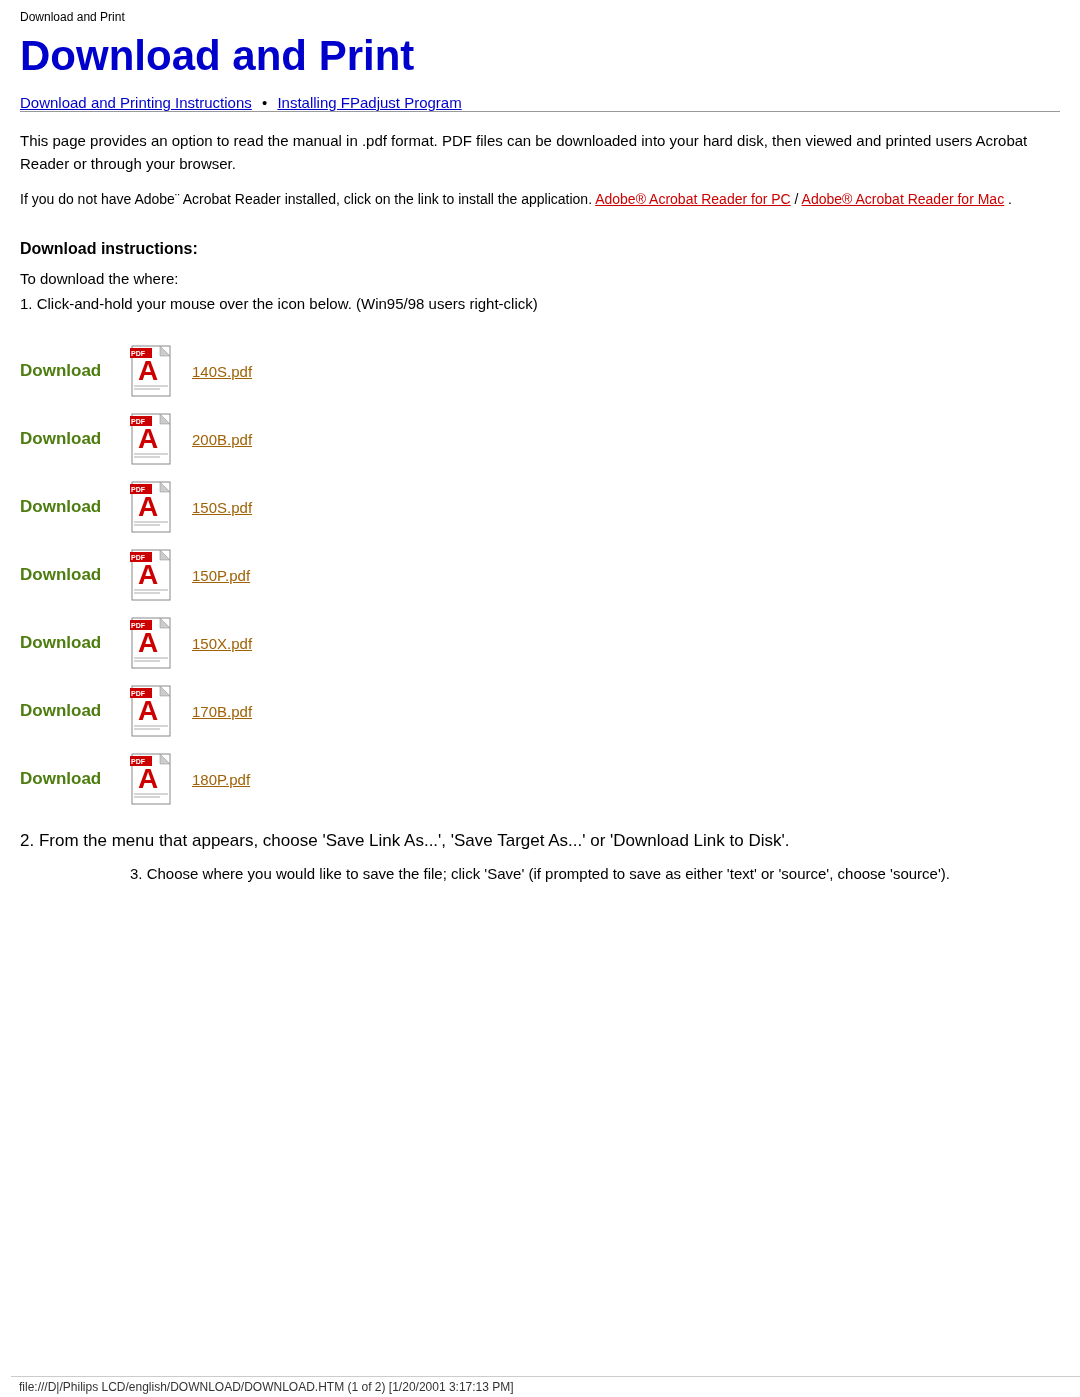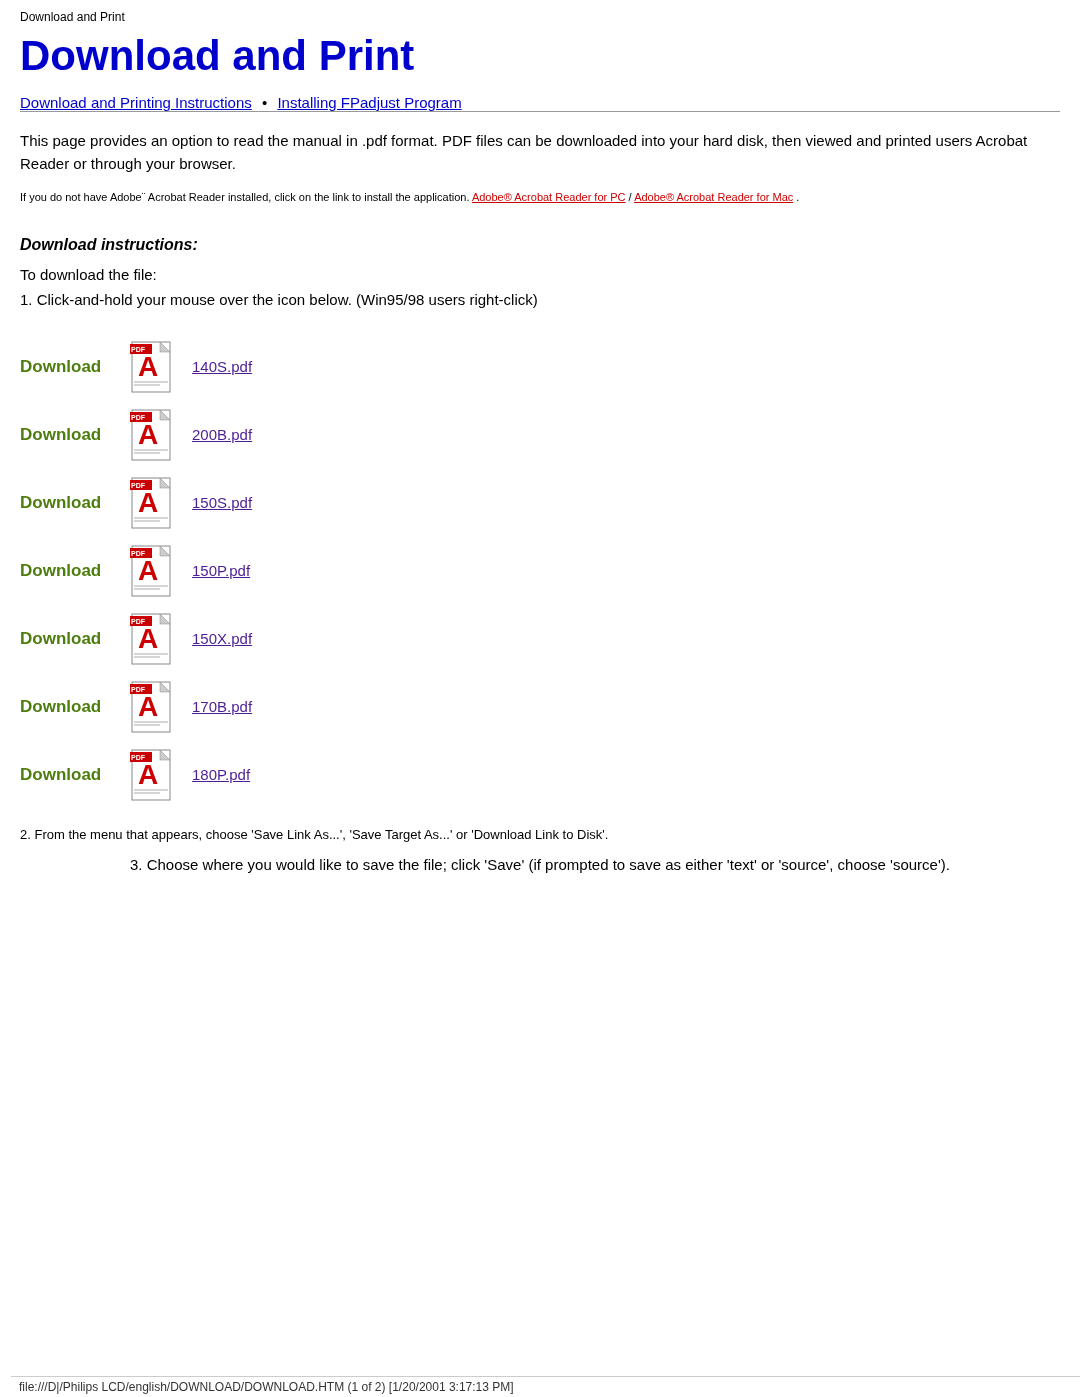--- a/index.html
+++ b/index.html
@@ -49,34 +49,33 @@
     }
 
     .intro-text {
       font-size: 15px;
       line-height: 1.5;
       margin-bottom: 14px;
       font-family: Arial, sans-serif;
     }
 
     .acrobat-text {
-      font-size: 11px;
+      font-size: 14px;
       line-height: 1.5;
       margin-bottom: 30px;
       font-family: Arial, sans-serif;
     }
 
     .acrobat-text a {
       color: #cc0000;
       text-decoration: underline;
     }
 
     h3.section-title {
       font-size: 16px;
-      font-style: italic;
       font-weight: bold;
       margin-bottom: 12px;
       font-family: Arial, sans-serif;
     }
 
     .instruction-text {
       font-size: 15px;
       margin-bottom: 8px;
       font-family: Arial, sans-serif;
     }
@@ -114,28 +113,28 @@
       flex-shrink: 0;
       position: relative;
     }
 
     .pdf-icon svg {
       width: 100%;
       height: 100%;
     }
 
     .pdf-link {
-      color: #4c1d95;
+      color: #a16207;
       text-decoration: underline;
       font-size: 15px;
       font-family: Arial, sans-serif;
     }
 
     .step2-text {
-      font-size: 13px;
+      font-size: 17px;
       margin-bottom: 12px;
       font-family: Arial, sans-serif;
     }
 
     .step3-text {
       font-size: 15px;
       margin-bottom: 16px;
       font-family: Arial, sans-serif;
       line-height: 1.5;
       text-align: center;
@@ -174,21 +173,21 @@
 <p class="acrobat-text">
   <span>If you do not have Adobe¨ Acrobat Reader installed, click on the link to install the application.</span>
   <a href="#">Adobe® Acrobat Reader for PC</a>
   <span> / </span>
   <a href="#">Adobe® Acrobat Reader for Mac</a>
   <span>.</span>
 </p>
 
 <h3 class="section-title">Download instructions:</h3>
 
-<p class="instruction-text">To download the file:</p>
+<p class="instruction-text">To download the where:</p>
 <p class="step-text">1. Click-and-hold your mouse over the icon below. (Win95/98 users right-click)</p>
 
 <div class="download-list">
 <div class="download-row">
       <span class="download-label">Download</span>
       <div class="pdf-icon"><svg viewBox="0 0 52 58" xmlns="http://www.w3.org/2000/svg">
 
       <rect x="2" y="4" width="38" height="50" fill="#fff" stroke="#888" stroke-width="1"></rect>
 
       <polygon points="30,4 40,14 30,14" fill="#ccc" stroke="#888" stroke-width="0.5"></polygon>

